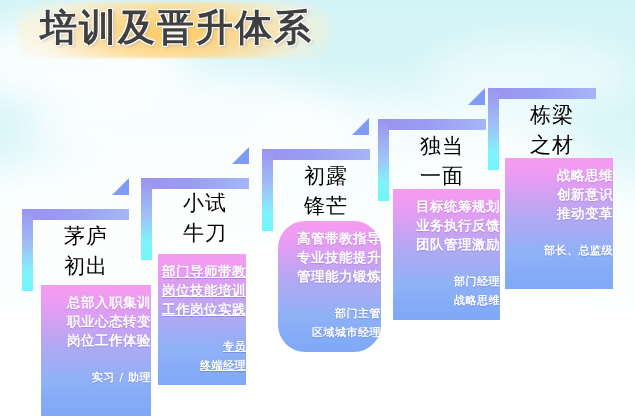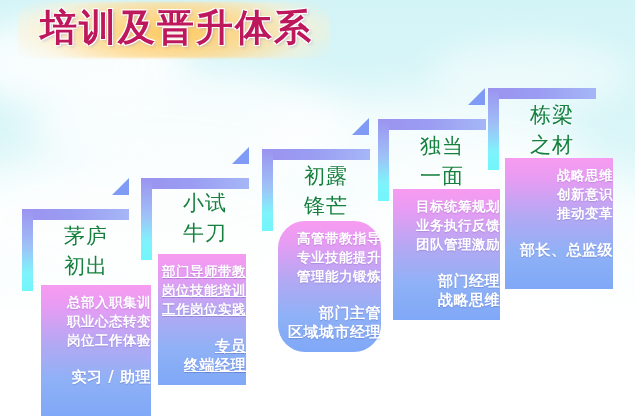--- a/index.html
+++ b/index.html
@@ -58,21 +58,21 @@
   .title-text {
     position: absolute;
     left: 40px;
     top: 4px;
     width: 280px;
     height: 48px;
     line-height: 48px;
     font-size: 37px;
     font-weight: bold;
     letter-spacing: 2px;
-    color: #be185d;
+    color: #404040;
     text-shadow:
       1px 1px 0 #ffffff,
      -1px -1px 0 #ffffff,
       1px -1px 0 #ffffff,
      -1px 1px 0 #ffffff,
       2px 2px 3px rgba(120,130,200,.35);
     white-space: nowrap;
   }
 
   
@@ -94,21 +94,21 @@
     border-style: solid;
     border-width: 0 0 17px 17px;
     border-color: transparent transparent #7f9bf5 transparent;
   }
 
   
   .step-head {
     position: absolute;
     font-size: 21px;
     line-height: 30px;
-    color: #15803d;
+    color: #000000;
     text-align: center;
     letter-spacing: 1px;
     white-space: nowrap;
     text-shadow: 0 1px 1px rgba(255,255,255,.95);
   }
 
   
   .panel {
     position: absolute;
     background: linear-gradient(to bottom, #f79bf0 0%, #e79cf3 16%, #b3a8f3 45%, #8fb1f6 72%, #7fa8f7 100%);
@@ -120,21 +120,21 @@
   .panel .line {
     font-size: 13.5px;
     line-height: 19px;
     font-weight: bold;
     letter-spacing: .5px;
     white-space: nowrap;
     text-shadow: 0 1px 1px rgba(90,70,150,.25);
   }
   .panel .role-gap { height: 18px; }
   .panel .role {
-    font-size: 15px;
+    font-size: 11px;
     line-height: 19px;
     font-weight: bold;
     letter-spacing: .5px;
     white-space: nowrap;
     text-shadow: 0 1px 1px rgba(70,80,160,.3);
   }
 </style>
 </head>
 <body>
 

